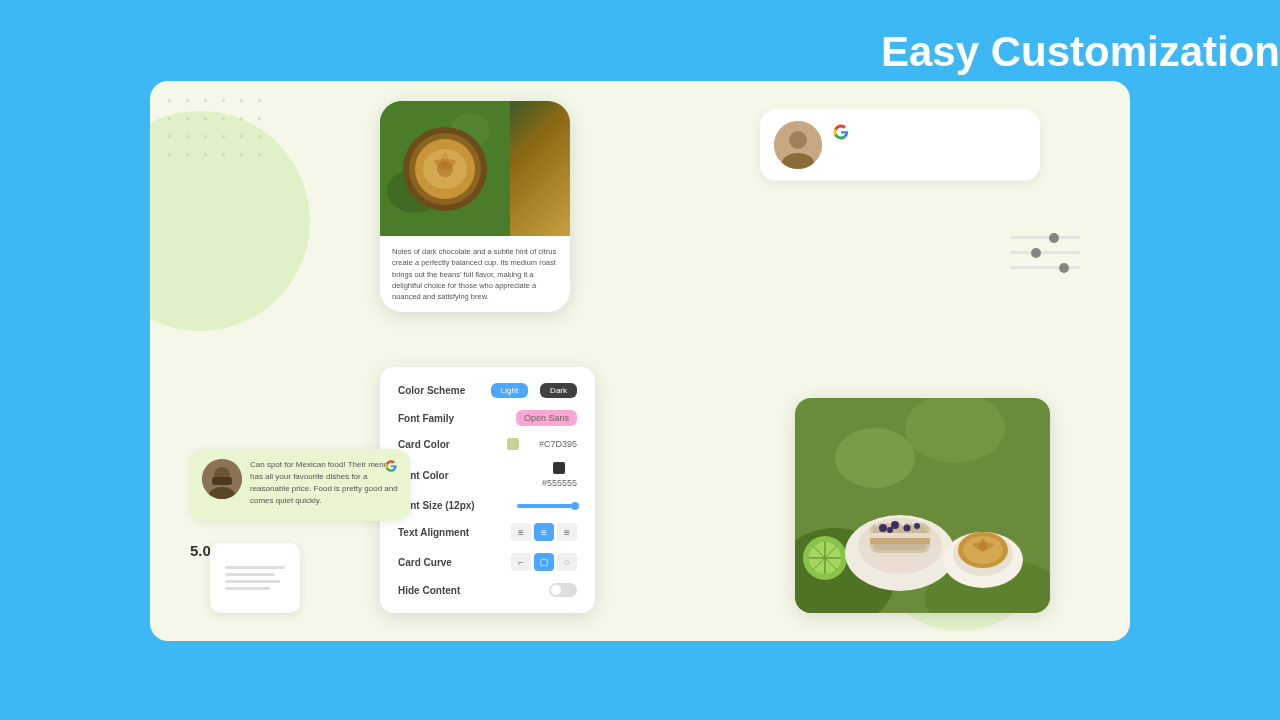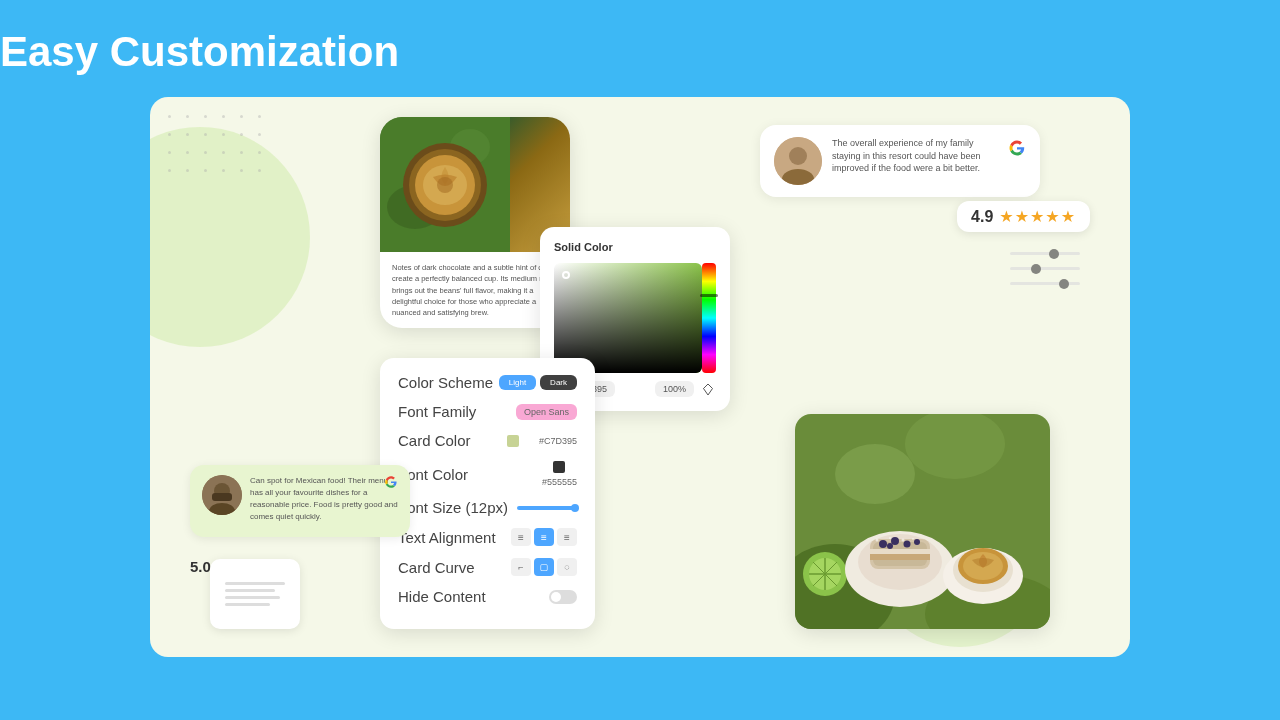--- a/index.html
+++ b/index.html
@@ -10,22 +10,22 @@
       font-family: 'Arial', sans-serif;
       overflow: hidden;
       display: flex;
       flex-direction: column;
       align-items: center;
     }
     .page-title {
       color: white;
       font-size: 42px;
       font-weight: 800;
-      text-align: left;
-      padding: 28px 0 21px 0;
+      text-align: right;
+      padding: 28px 0 5px 0;
       width: 100%;
     }
     .main-canvas {
       background: #f5f8e8;
       border-radius: 18px;
       width: 980px;
       height: 560px;
       position: relative;
       overflow: hidden;
     }
@@ -283,25 +283,25 @@
       padding: 16px 18px;
       width: 215px;
       box-shadow: 0 4px 20px rgba(0,0,0,0.12);
     }
     .settings-row {
       display: flex;
       align-items: center;
       justify-content: space-between;
       margin-bottom: 12px;
     }
-    .settings-row:last-child { margin-bottom: 8px; }
+    .settings-row:last-child { margin-bottom: 0; }
     .settings-label {
-      font-size: 15px;
+      font-size: 10px;
       color: #444;
-      font-weight: 400;
+      font-weight: 700;
     }
     .settings-value {
       font-size: 9px;
       color: #666;
       background: #f9a8d4;
       border-radius: 6px;
       padding: 3px 8px;
     }
     .toggle-switch {
       width: 28px;
@@ -314,21 +314,21 @@
       width: 10px;
       height: 10px;
       background: white;
       border-radius: 50%;
       position: absolute;
       top: 2px;
       left: 2px;
     }
     .scheme-buttons {
       display: flex;
-      gap: 4px;
+      gap: 12px;
     }
     .scheme-btn {
       font-size: 8px;
       padding: 3px 10px;
       border-radius: 6px;
       border: none;
       cursor: pointer;
     }
     .scheme-btn.active {
       background: #4da6ff;
@@ -518,37 +518,30 @@
   </div>
 
   <div class="review-card-top">
     <div class="avatar-circle">
       <svg viewBox="0 0 48 48" xmlns="http://www.w3.org/2000/svg">
         <circle cx="24" cy="24" r="24" fill="#c8a882"></circle>
         <circle cx="24" cy="19" r="9" fill="#a0805a"></circle>
         <ellipse cx="24" cy="42" rx="16" ry="10" fill="#8b6a3a"></ellipse>
       </svg>
     </div>
-    <div class="review-text-block">
-      <div class="review-text-small">The overall experience of my family staying in this resort could have been improved if the food were a bit better.</div>
-    </div>
     <div class="google-g" style="display:flex;align-items:flex-start;padding-top:2px;">
       <svg viewBox="0 0 24 24" width="18" height="18">
         <path d="M21.35 11.1H12v2.8h5.35c-.23 1.25-.94 2.3-2 3l3.24 2.51c1.9-1.75 3-4.33 3-7.41 0-.68-.06-1.33-.24-1.9z" fill="#4285F4"></path>
         <path d="M12 22c2.7 0 4.96-.89 6.62-2.4l-3.24-2.51c-.9.6-2.03.96-3.38.96-2.6 0-4.8-1.75-5.59-4.1L3.1 16.46C4.77 19.77 8.12 22 12 22z" fill="#34A853"></path>
         <path d="M6.41 13.95A5.97 5.97 0 0 1 6 12c0-.68.12-1.33.41-1.95L3.1 7.54A9.98 9.98 0 0 0 2 12c0 1.6.38 3.12 1.1 4.46l3.31-2.51z" fill="#FBBC05"></path>
         <path d="M12 6c1.47 0 2.8.5 3.84 1.5l2.88-2.88C16.96 3.05 14.7 2 12 2 8.12 2 4.77 4.23 3.1 7.54l3.31 2.51C7.2 7.75 9.4 6 12 6z" fill="#EA4335"></path>
       </svg>
     </div>
   </div>
 
-  <div class="rating-badge">
-    <span class="rating-number">4.9</span>
-    <span class="stars">★★★★★</span>
-  </div>
 
   <div class="sliders-widget">
     <div class="slider-row">
       <div class="slider-line">
         <div class="slider-thumb" style="left: 55%;"></div>
       </div>
     </div>
     <div class="slider-row">
       <div class="slider-line">
         <div class="slider-thumb" style="left: 30%;"></div>
@@ -575,45 +568,20 @@
         <path d="M65 50 Q72 60 65 68 Q58 60 65 50" fill="#c8943a" opacity="0.7"></path>
         <path d="M53 60 Q65 55 77 60 Q65 78 53 60" fill="#b87c28" opacity="0.6"></path>
         <circle cx="65" cy="68" r="8" fill="#a06820" opacity="0.5"></circle>
       </svg>
     </div>
     <div class="coffee-card-body">
       <div class="coffee-review-text">Notes of dark chocolate and a subtle hint of citrus create a perfectly balanced cup. Its medium roast brings out the beans' full flavor, making it a delightful choice for those who appreciate a nuanced and satisfying brew.</div>
     </div>
   </div>
 
-  <div class="color-picker">
-    <div class="color-picker-title">Solid Color</div>
-    <div style="position:relative; width:100%; height:110px; margin-bottom:8px;">
-      <div style="width:148px; height:110px; border-radius:6px; background:linear-gradient(to right, white, #8bc34a); position:relative; overflow:hidden;">
-        <div style="position:absolute;inset:0;background:linear-gradient(to bottom, transparent, black);"></div>
-        <div style="position:absolute;top:8px;left:8px;width:8px;height:8px;border-radius:50%;border:2px solid white;"></div>
-      </div>
-      <div style="position:absolute;right:0;top:0;width:14px;height:110px;border-radius:4px;background:linear-gradient(to bottom, #ff0000, #ffff00, #00ff00, #00ffff, #0000ff, #ff00ff, #ff0000);">
-        <div style="position:absolute;top:28%;left:-2px;width:18px;height:3px;background:rgba(0,0,0,0.5);border-radius:2px;"></div>
-      </div>
-    </div>
-    <div class="picker-row">
-      <div class="hex-badge">
-        <div class="hex-dot"></div>
-        <span>C7D395</span>
-      </div>
-      <div class="percent-badge">100%</div>
-      <div style="width:16px;height:16px;display:flex;align-items:center;justify-content:center;cursor:pointer;">
-        <svg width="12" height="12" viewBox="0 0 24 24" fill="none" stroke="#555" stroke-width="2">
-            <path d="M12 2l9 9-9 13L3 11z"></path>
-            <line x1="12" y1="2" x2="3" y2="11"></line>
-          </svg>
-      </div>
-    </div>
-  </div>
 
   <div class="settings-panel">
 
     <div class="settings-row">
       <span class="settings-label">Color Scheme</span>
       <div class="scheme-buttons">
         <button class="scheme-btn active">Light</button>
         <button class="scheme-btn inactive">Dark</button>
       </div>
     </div>

